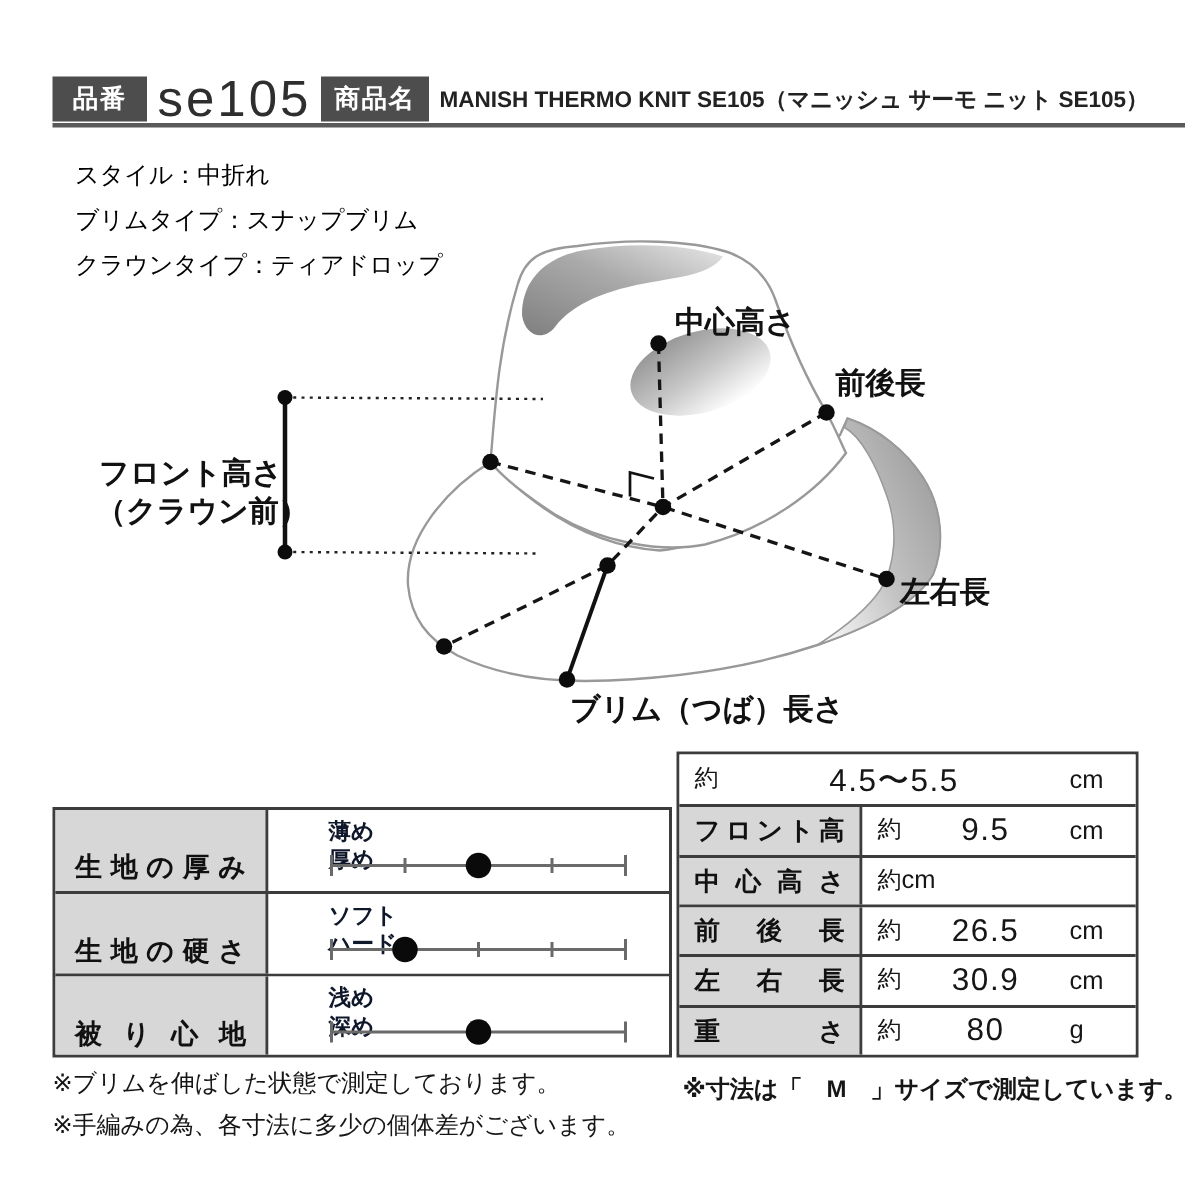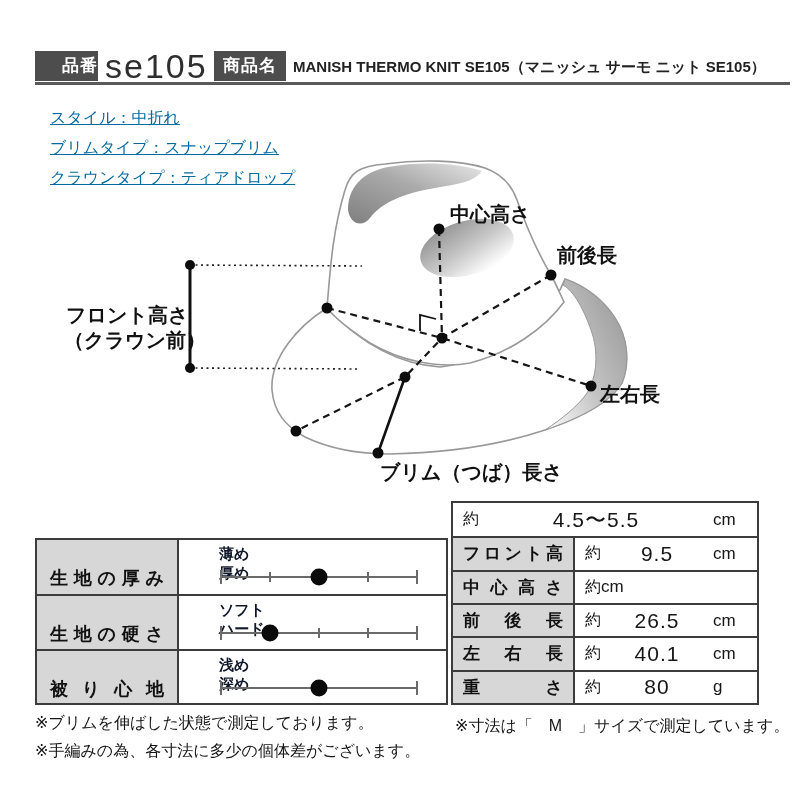--- a/index.html
+++ b/index.html
@@ -4,29 +4,29 @@
 <style>
   html,body{margin:0;padding:0;background:#fff;}
   #page{position:relative;width:800px;height:800px;background:#fff;overflow:hidden;
         font-family:"Liberation Sans","DejaVu Sans",sans-serif;color:#1a1a1a;}
 
   
   #header{position:absolute;left:35px;top:51px;width:755px;height:32px;}
   #header-rule{position:absolute;left:35px;top:82px;width:755px;height:0;border-top:3px solid #5a5a5a;}
   .tag{position:absolute;top:0;height:30px;line-height:30px;background:#4d4d4d;color:#fff;
        font-size:17px;font-weight:bold;text-align:center;letter-spacing:1px;}
-  #tag-item-no{left:0;width:63px;text-align:right;}
+  #tag-item-no{left:0;width:63px;}
   #tag-product-name{left:179px;width:72px;}
   #item-no-value{position:absolute;left:70px;top:0;width:100px;height:30px;line-height:30px;
                  text-align:center;font-size:34px;color:#2e2e2e;letter-spacing:2px;}
   #product-name-value{position:absolute;left:258px;top:0;height:30px;line-height:32px;
                       font-size:15px;font-weight:bold;white-space:nowrap;color:#222;}
 
   
-  #specs{position:absolute;left:50px;top:103px;font-size:16px;line-height:30px;color:#0369a1;font-weight:500;text-decoration:underline;}
+  #specs{position:absolute;left:50px;top:103px;font-size:16px;line-height:30px;color:#000000;font-weight:500;}
 
   
   #diagram{position:absolute;left:30px;top:158px;width:670px;height:345px;}
   .dia-label{font-size:20px;font-weight:bold;fill:#111;
              font-family:"Liberation Sans","DejaVu Sans",sans-serif;}
 
   
   #feature-table{position:absolute;left:35px;top:538px;width:413px;height:167px;
                  border:2px solid #3c3c3c;display:grid;grid-template-rows:1fr 1fr 1fr;box-sizing:border-box;}
   .frow{display:flex;border-top:2px solid #3c3c3c;min-height:0;}
@@ -54,21 +54,21 @@
           font-size:17px;font-weight:bold;color:#111;padding:0 10px;
           line-height:31px;text-align:justify;text-align-last:justify;overflow:hidden;}
   .mvalue{flex:1;display:flex;align-items:center;background:#fff;padding:0 8px 0 10px;}
   .approx{font-size:16px;color:#161616;}
   .num{flex:1;text-align:center;font-size:21px;color:#161616;letter-spacing:1px;}
   .unit{width:36px;text-align:left;font-size:17px;color:#161616;}
 
   
   #notes-left{position:absolute;left:35px;top:709px;font-size:16px;font-weight:400;
               line-height:28px;color:#161616;}
-  #note-right{position:absolute;left:455px;top:716px;font-size:16px;font-weight:400;color:#161616;}
+  #note-right{position:absolute;left:455px;top:716px;font-size:16px;font-weight:700;color:#161616;}
 </style>
 </head>
 <body>
 
 <div id="page">
 
   <div id="header">
     <div class="tag" id="tag-item-no">品番</div>
     <div id="item-no-value">se105</div>
     <div class="tag" id="tag-product-name">商品名</div>
@@ -225,21 +225,21 @@
       <div class="mvalue">
         <span class="approx">約</span>
         <span class="num">26.5</span>
         <span class="unit">cm</span>
       </div>
     </div>
     <div class="mrow">
       <div class="mlabel">左右長</div>
       <div class="mvalue">
         <span class="approx">約</span>
-        <span class="num">40.1</span>
+        <span class="num">30.9</span>
         <span class="unit">cm</span>
       </div>
     </div>
     <div class="mrow">
       <div class="mlabel">重さ</div>
       <div class="mvalue">
         <span class="approx">約</span>
         <span class="num">80</span>
         <span class="unit">g</span>
       </div>

